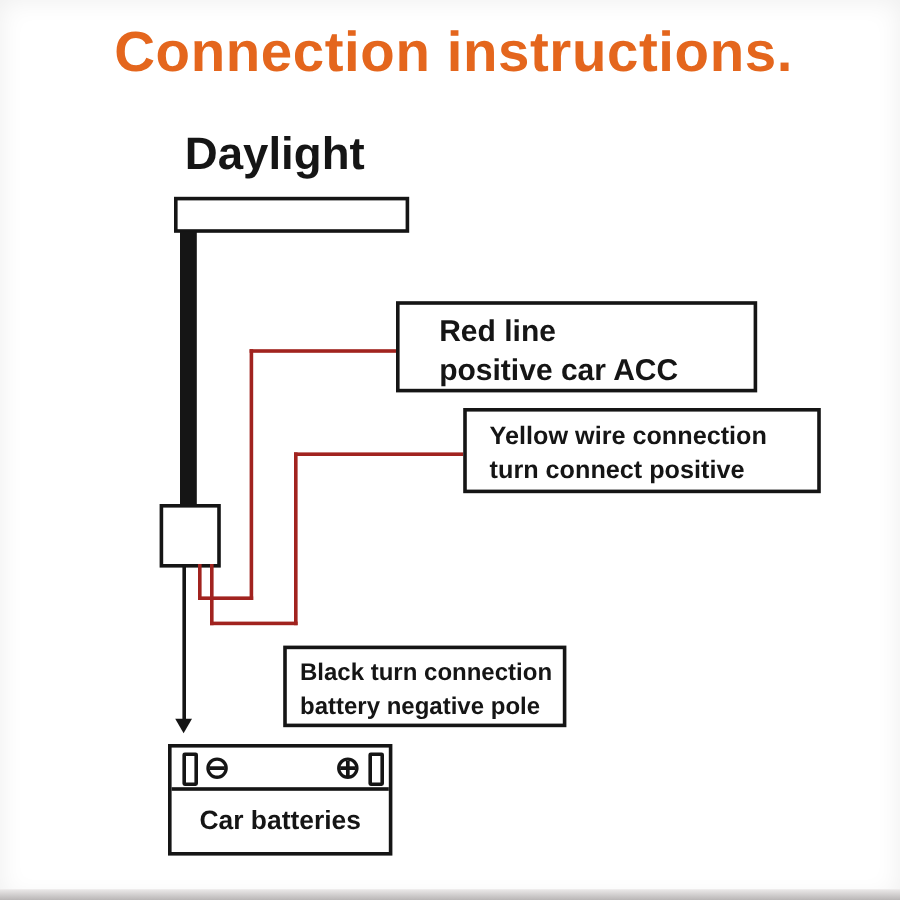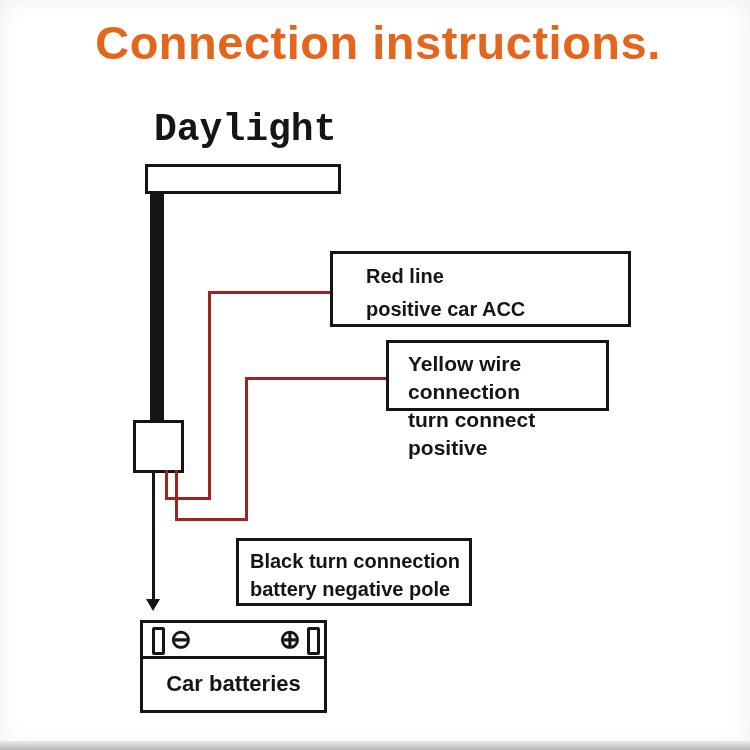--- a/index.html
+++ b/index.html
@@ -20,21 +20,20 @@
   }
   .title {
     position: absolute; left: 0; top: 12px; width: 100%;
     margin: 3px; text-align: center;
     font-size: 47px; letter-spacing: 0.5px;
     color: var(--title, #e4661d);
   }
   .daylight-label {
     position: absolute; left: 154px; top: 108px;
     font-size: 38px;
-    font-family: Liberation Mono, monospace;
   }
   .outline { border: 3px solid var(--ink, #151515); background: #ffffff; box-sizing: border-box; }
   .lightbar { position: absolute; left: 145px; top: 164px; width: 196px; height: 30px; }
   .cable    { position: absolute; left: 150px; top: 193px; width: 14px; height: 229px; background: var(--ink, #151515); }
   .connector{ position: absolute; left: 133px; top: 420px; width: 51px; height: 53px; }
 
   .wire { position: absolute; }
   .wire.red   { background: var(--wire-red, #a1231f); }
   .wire.black { background: var(--ink, #151515); }
   .r1-stub  { left: 165px; top: 470px; width: 3px;   height: 30px; }
@@ -48,22 +47,22 @@
   .b-vmain  { left: 152px; top: 470px; width: 3px;   height: 130px;}
   .arrowhead {
     position: absolute; left: 146px; top: 599px;
     width: 0; height: 0;
     border-left: 7px solid transparent;
     border-right: 7px solid transparent;
     border-top: 12px solid var(--ink, #151515);
   }
 
   .label-box { position: absolute; }
-  .red-box    { left: 330px; top: 251px; width: 301px; height: 76px; padding: 6px 0 0 33px; font-size: 20px; line-height: 33px; }
-  .yellow-box { left: 386px; top: 340px; width: 223px; height: 71px; padding: 7px 16px 0 19px; font-size: 21px; line-height: 28px; }
+  .red-box    { left: 330px; top: 251px; width: 301px; height: 76px; padding: 6px 0 0 33px; font-size: 25px; line-height: 33px; }
+  .yellow-box { left: 386px; top: 340px; width: 298px; height: 71px; padding: 7px 16px 0 19px; font-size: 21px; line-height: 28px; }
   .black-box  { left: 236px; top: 538px; width: 236px; height: 68px; padding: 6px 0 0 11px; font-size: 20px; line-height: 28px; }
 
   .battery { position: absolute; left: 140px; top: 620px; width: 187px; height: 93px; }
   .terminal { position: absolute; width: 13px; height: 28px; border: 3px solid var(--ink, #151515); background: #fff; box-sizing: border-box; border-radius: 2px; }
   .terminal.left  { left: 9px;  top: 4px; }
   .terminal.right { left: 164px; top: 4px; }
   .term-sym { position: absolute; top: 1px; font-size: 26px; font-weight: bold; }
   .term-sym.neg { left: 27px; }
   .term-sym.pos { left: 136px; }
   .battery-divider { position: absolute; left: 0; top: 33px; width: 100%; height: 3px; background: var(--ink, #151515); }

